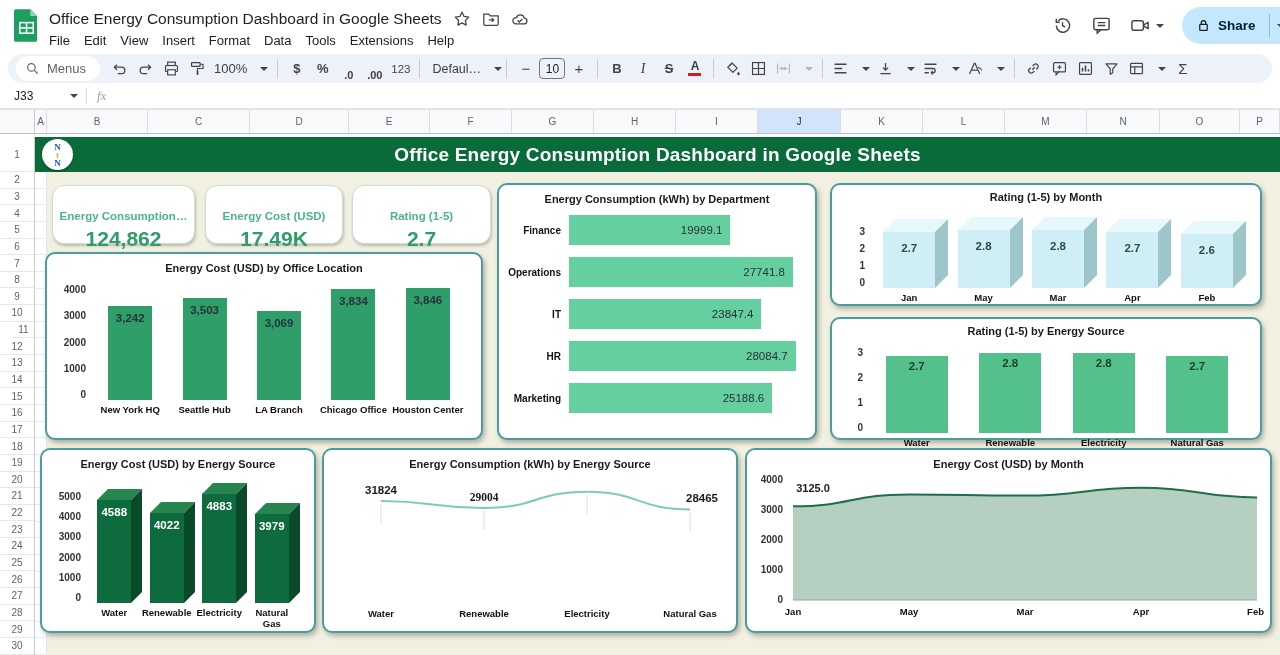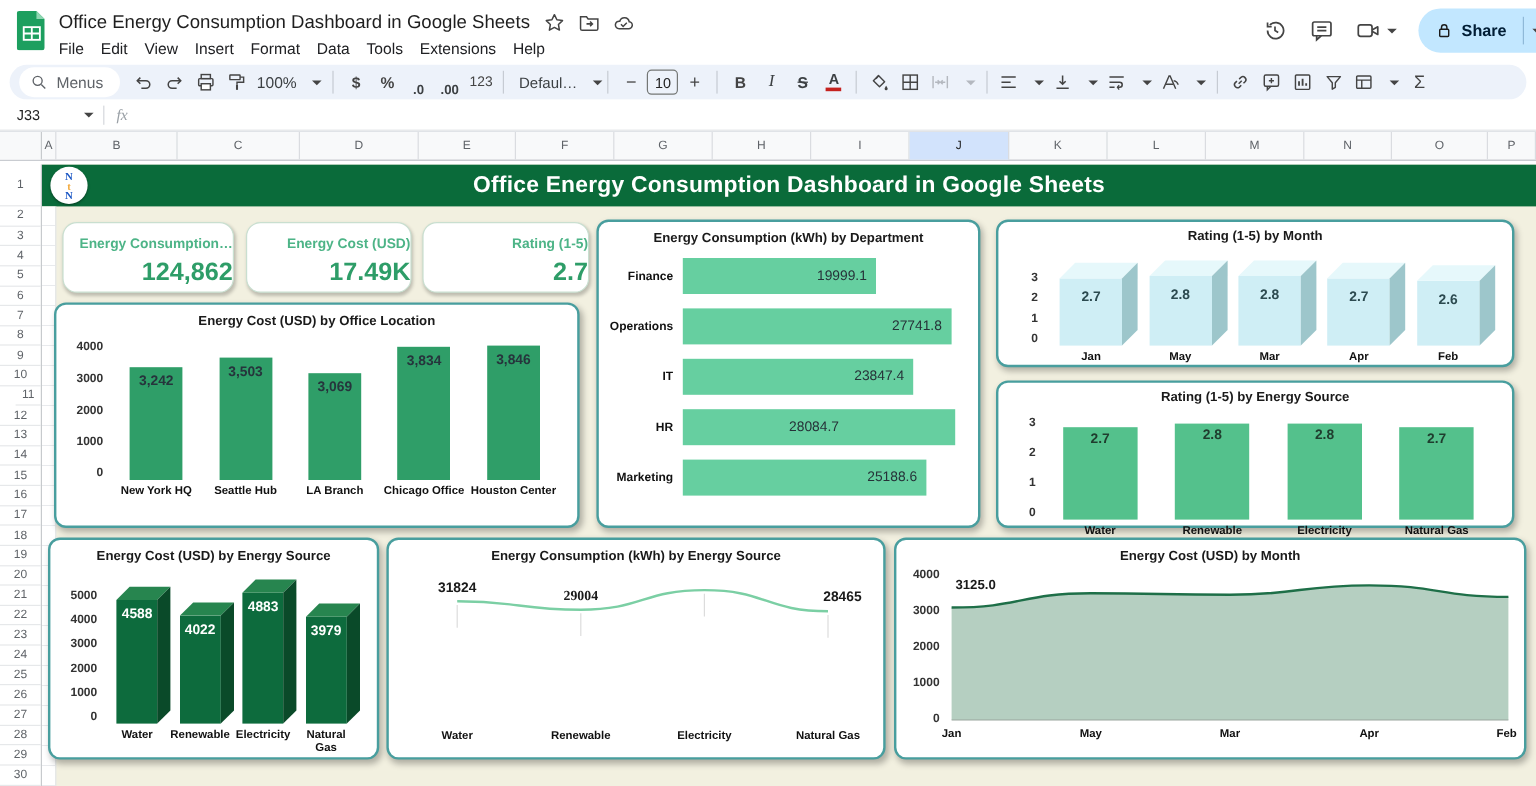--- a/index.html
+++ b/index.html
@@ -47,21 +47,21 @@
 .colcell.sel{background:#d2e3fc;color:#1f1f1f}
 .rowheads{position:absolute;left:0;top:137px;width:35px;height:518px;background:#fff;border-right:1px solid #c7cacd}
 .rh{border-bottom:1px solid #e6e8ea;font-size:10px;color:#5f6368;display:flex;align-items:center;justify-content:center}
 
 .canvas{position:absolute;left:35px;top:137px;width:1245px;height:518px;background:#f2f0e0;overflow:hidden}
 .banner{position:absolute;left:0;top:0;width:100%;height:35px;background:#0a6b3a;display:flex;align-items:center;justify-content:center}
 .banner-title{color:#fff;font-weight:bold;font-size:19px;letter-spacing:.2px}
 .logo-circle{position:absolute;left:7px;top:2px;width:31px;height:31px;border-radius:50%;background:#fff;display:flex;flex-direction:column;align-items:center;justify-content:center;box-shadow:0 1px 2px rgba(0,0,0,.4)}
 .ll{font-size:9px;font-weight:bold;line-height:8px;font-family:"Liberation Serif",serif}
 .colA-strip{position:absolute;left:0;top:35px;width:12px;height:483px;background:repeating-linear-gradient(to bottom,#fff 0 15.65px,#e8eaed 15.65px 16.65px);border-right:1px solid #e3e5e8}
-.kpi{position:absolute;background:#fff;border:1px solid #c9dfd0;border-radius:12px;box-shadow:1px 2px 3px rgba(0,0,0,.22);text-align:right;padding-top:12px}
+.kpi{position:absolute;background:#fff;border:1px solid #c9dfd0;border-radius:12px;box-shadow:1px 2px 3px rgba(0,0,0,.22);text-align:center;padding-top:24px}
 .kpi-label{font-size:11.5px;font-weight:bold;color:#4db487;white-space:nowrap;overflow:hidden}
 .kpi-value{font-size:21px;font-weight:bold;color:#2e9d68;margin-top:5px}
 .card{position:absolute;background:#fff;border:2px solid #489e9e;border-radius:10px;box-shadow:2px 3px 5px rgba(0,0,0,.28);padding:6px 4px 2px 4px;display:flex;flex-direction:column}
 .ctitle{text-align:center;font-size:11px;font-weight:bold;color:#1a1a1a;flex:none;padding-top:2px}
 .cbody{flex:1;position:relative}
 
 .cc{display:flex;padding:6px 12px 0 8px;height:100%}
 .yaxis{display:flex;flex-direction:column;justify-content:space-between;align-items:flex-end;padding-right:7px;font-size:10px;font-weight:bold;color:#333;flex:none}
 .ccr{flex:1;display:flex;flex-direction:column}
 .plot{display:flex;align-items:flex-end}
@@ -493,21 +493,21 @@
             <span class="hlab" style="width: 64px;">IT</span>
             <div class="htrack">
               <div class="hb" style="height: 30px; width: 83.6751%; background: rgb(102, 207, 160); color: rgb(38, 50, 56);">
                 <span>23847.4</span>
               </div>
             </div>
           </div>
           <div class="hrow" style="height: 42px;">
             <span class="hlab" style="width: 64px;">HR</span>
             <div class="htrack">
-              <div class="hb" style="height: 30px; width: 98.5428%; background: rgb(102, 207, 160); color: rgb(38, 50, 56); justify-content: center;">
+              <div class="hb" style="height: 30px; width: 98.5428%; background: rgb(102, 207, 160); color: rgb(38, 50, 56);">
                 <span>28084.7</span>
               </div>
             </div>
           </div>
           <div class="hrow" style="height: 42px;">
             <span class="hlab" style="width: 64px;">Marketing</span>
             <div class="htrack">
               <div class="hb" style="height: 30px; width: 88.3811%; background: rgb(102, 207, 160); color: rgb(38, 50, 56);">
                 <span>25188.6</span>
               </div>

